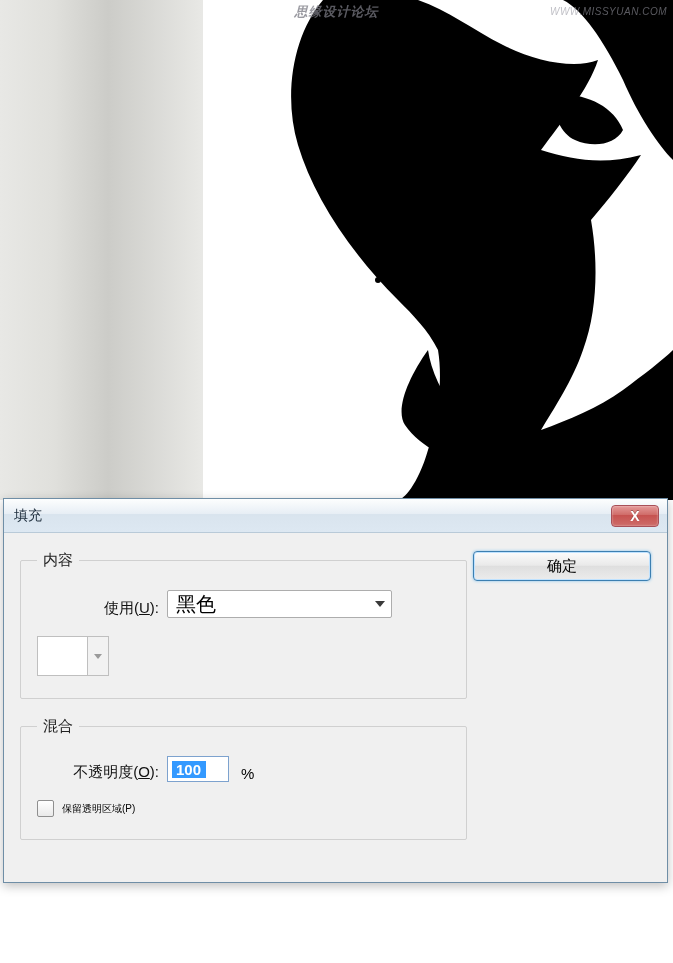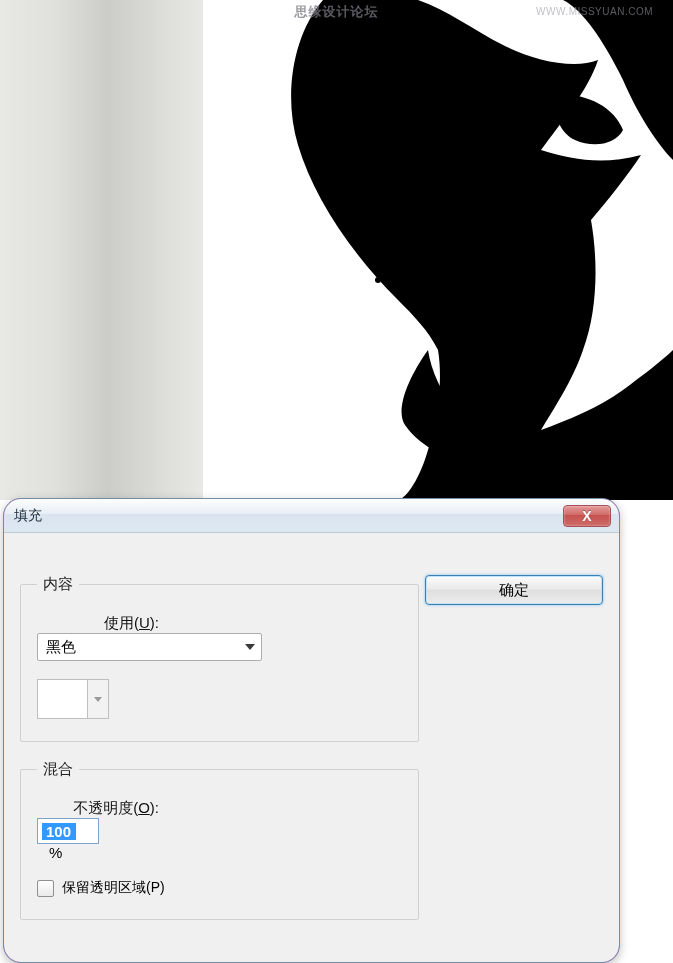--- a/index.html
+++ b/index.html
@@ -2,98 +2,99 @@
 <html><head>
 <meta charset="utf-8">
 <style>
 * { box-sizing: border-box; margin: 0; padding: 0; font-family: "Microsoft YaHei", SimSun, sans-serif; }
 html, body { width: 673px; height: 963px; background: #fff; overflow: hidden; position: relative; }
 
 .canvas-area {
   width: 673px; height: 500px;
   background: linear-gradient(90deg, #e8e8e5 0%, #e0e0dc 8%, #ccccc8 16%, #e8e8e5 30%, #f4f4f2 50%, #ffffff 100%);
   position: relative;
+  font-style: italic;
 }
 .portrait {
   position: absolute; right: 0; top: 0; width: 470px; height: 500px;
 }
 .portrait svg { width: 100%; height: 100%; }
 
 .watermark-top {
   position: absolute; top: 3px; left: 50%; transform: translateX(-50%);
   font-size: 13px; color: rgba(120,120,130,.75); font-weight: bold; letter-spacing: 1px;
   white-space: nowrap;
 }
 .watermark-corner {
-  position: absolute; top: 6px; right: 20px; font-size: 10px; color: rgba(150,150,160,.6);
+  position: absolute; top: 6px; right: 6px; font-size: 10px; color: rgba(150,150,160,.6);
   letter-spacing: .5px;
 }
 
 .dialog {
-  position: absolute; left: 3px; top: 498px; width: 617px;
-  border: 1px solid #6f8ea6; border-radius: 18px; overflow: hidden;
+  position: absolute; left: 3px; top: 498px; width: 665px;
+  border: 1px solid #6f8ea6; border-radius: 0; overflow: hidden;
   background: #a21caf;
   box-shadow: 0 3px 10px rgba(0,0,0,.25);
 }
 .titlebar {
   height: 34px; display: flex; align-items: center; justify-content: space-between;
   background: linear-gradient(#fdfefe, #e7eef5 45%, #d9e4ee 46%, #dde8f2);
   border-bottom: 1px solid #b9cad8; padding: 0 2px 0 10px;
 }
 .titlebar-title { font-size: 14px; color: #1b2b3a; }
 .close-btn {
   width: 48px; height: 22px; border-radius: 4px; border: 1px solid #a85058;
   background: linear-gradient(#e59a99, #cf6b68 45%, #c6514f 46%, #ce6c69);
   display: flex; align-items: center; justify-content: center; margin-right: 6px;
   box-shadow: 0 0 2px rgba(255,255,255,.6) inset; cursor: pointer;
 }
 .close-btn span { color: #fff; font-size: 14px; font-weight: bold; text-shadow: 0 -1px rgba(0,0,0,.3); }
 
 .dialog-body {
   padding: 18px 16px 24px 16px; background: #f0f0f0;
 }
-.two-col { display: flex; gap: 6px; margin-top: 24px; }
+.two-col { display: flex; gap: 6px; }
 .left-col { flex: 1; }
 .right-col { width: 178px; display: flex; flex-direction: column; gap: 12px; }
 
 fieldset {
   border: 1px solid #d0d0d0; border-radius: 2px;
   padding: 20px 16px 22px 16px; background: #f0f0f0; margin-bottom: 18px;
   position: relative;
 }
 legend { font-size: 15px; color: #222; padding: 0 6px; background: #f0f0f0; }
 
-.row { display: flex; align-items: flex-start; margin-bottom: 18px; flex-direction: column; }
+.row { display: flex; align-items: flex-end; margin-bottom: 18px; }
 .row:last-child { margin-bottom: 0; }
 .lab { width: 130px; text-align: right; font-size: 15px; color: #111; padding-right: 8px; }
 .lab .uk { text-decoration: underline; }
 .lab-disabled { color: #a9a9a9; }
 
 .dropdown {
   display: flex; align-items: center; width: 225px; height: 28px;
   border: 1px solid #adadad; background: #fff; border-radius: 2px;
-  padding: 0 6px 0 8px; font-size: 15px; justify-content: space-between; cursor: pointer;
+  padding: 0 6px 0 8px; font-size: 20px; justify-content: space-between; cursor: pointer;
 }
 .dropdown .caret { border-top: 6px solid #3a3a3a; border-left: 5px solid transparent; border-right: 5px solid transparent; }
 
 .pattern-swatch {
   display: flex; border: 1px solid #bfbfbf; height: 40px; width: 72px;
 }
 .pattern-main { flex: 1; background: #fff; border-right: 1px solid #bfbfbf; }
 .pattern-arrow { width: 20px; background: #f2f2f2; display: flex; align-items: center; justify-content: center; }
 .pattern-arrow .caret { border-top: 5px solid #9a9a9a; border-left: 4px solid transparent; border-right: 4px solid transparent; }
 
 .num-input {
   width: 62px; height: 26px; border: 1px solid #7da2ce; background: #fff;
   display: flex; align-items: center; padding: 0 4px; font-size: 15px; font-weight: bold;
 }
 .num-input .val { background: #3399ff; color: #fff; padding: 0 4px; min-width: 34px; text-align: left; }
 .pct { margin-left: 12px; font-size: 15px; }
 
-.checkbox-row { display: flex; align-items: center; gap: 8px; font-size: 14px; }
+.checkbox-row { display: flex; align-items: center; gap: 8px; font-size: 10px; }
 .checkbox {
   width: 17px; height: 17px; border: 1px solid #8f8f8f; border-radius: 2px;
   background: linear-gradient(#fff, #e9e9e9); cursor: pointer;
 }
 
 .btn {
   height: 30px; border-radius: 4px; font-size: 15px; display: flex;
   align-items: center; justify-content: center; cursor: pointer;
   border: 1px solid #8a8a8a;
   background: linear-gradient(#fcfcfc, #e9e9e9 48%, #dedede 49%, #ececec);

